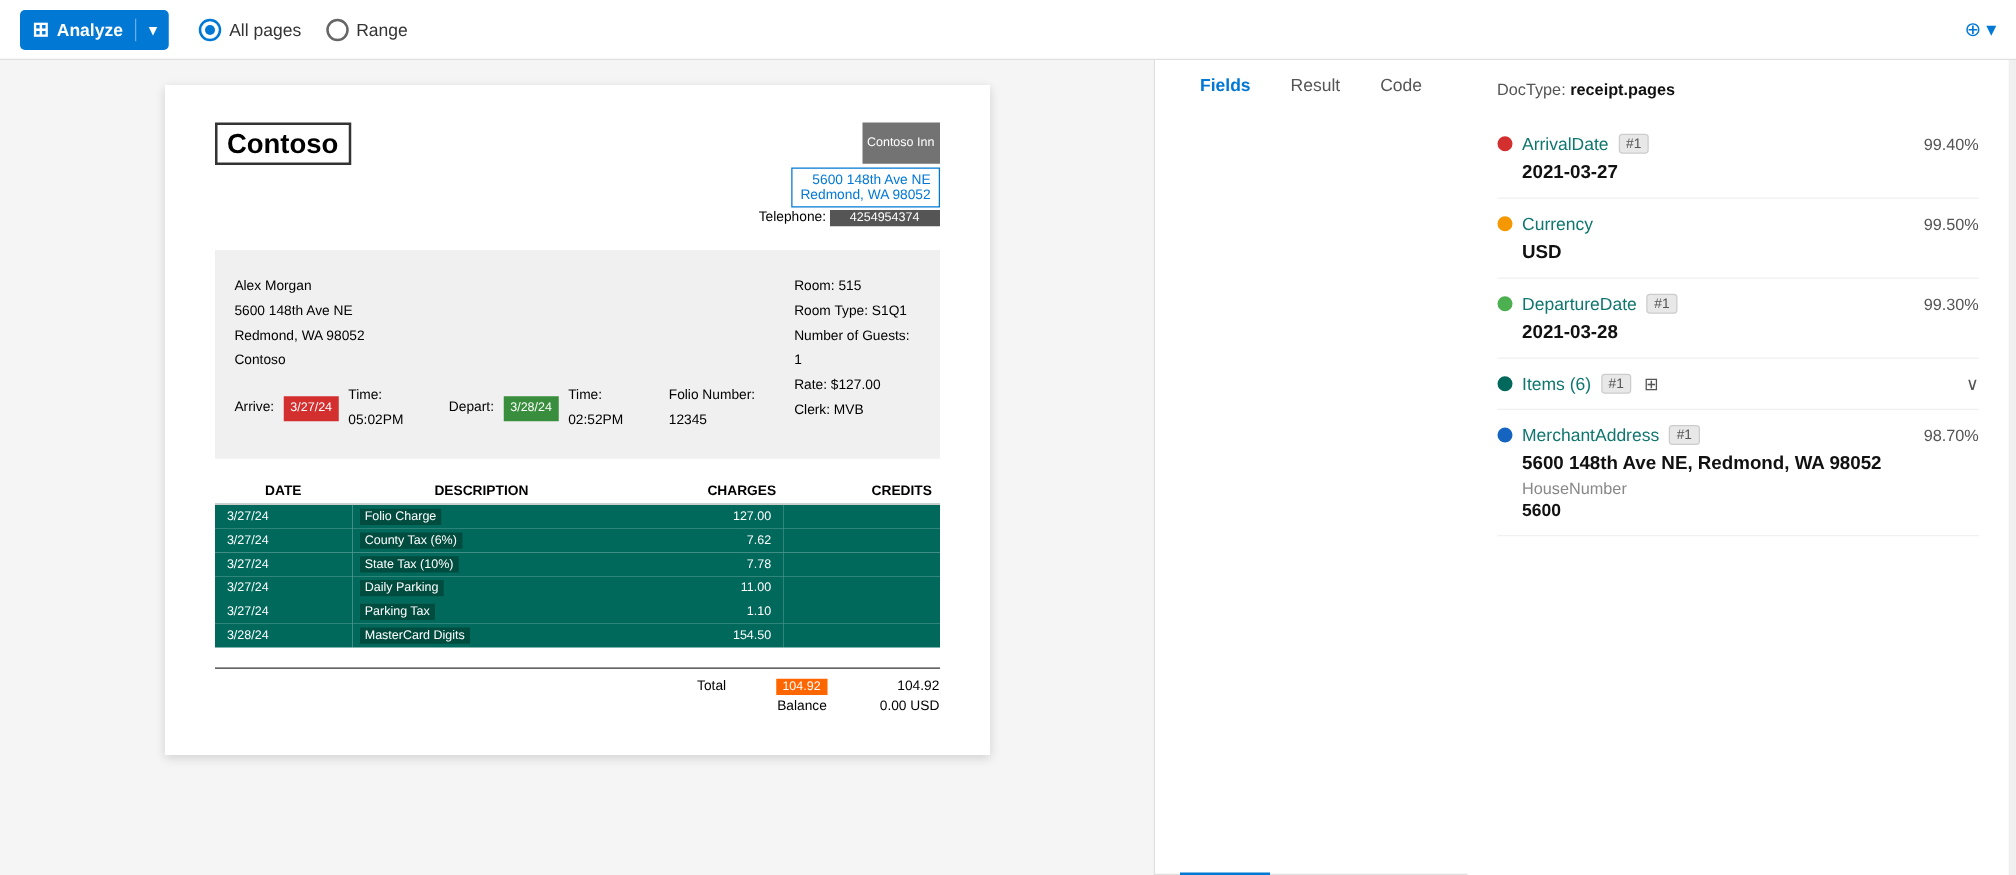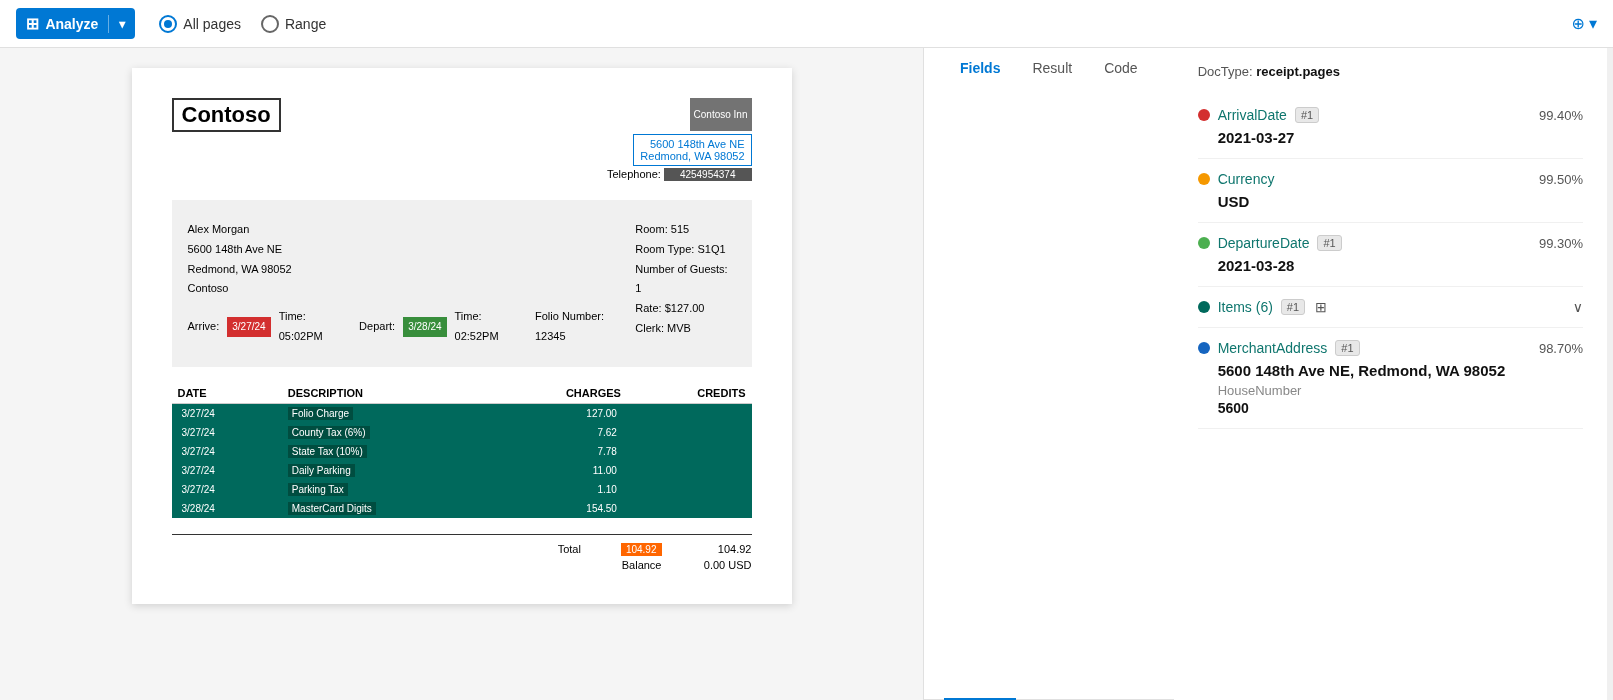--- a/index.html
+++ b/index.html
@@ -62,21 +62,21 @@
       display: flex; justify-content: space-between;
     }
     .guest-left { line-height: 1.8; }
     .guest-right { line-height: 1.8; text-align: left; }
     .arrive-row { display: flex; align-items: center; gap: 8px; font-size: 11px; margin-top: 8px; }
     .date-tag-red { background: #d32f2f; color: #fff; padding: 1px 5px; font-size: 10px; }
     .date-tag-green { background: #388e3c; color: #fff; padding: 1px 5px; font-size: 10px; }
 
     
     .charges-table { width: 100%; font-size: 11px; border-collapse: collapse; margin-bottom: 16px; }
-    .charges-table th { font-weight: 600; padding: 4px 6px; text-align: left; border-bottom: 1px solid #ccc; }
+    .charges-table th { font-weight: 600; padding: 4px 6px; text-align: center; border-bottom: 1px solid #ccc; }
     .charges-table th.right { text-align: right; }
     .charges-table td { padding: 3px 6px; }
     .row-teal { background: #00695c; color: #fff; }
     .row-teal td { padding: 3px 6px; }
     .cell-date { background: #00695c; color: #fff; padding: 1px 4px; font-size: 10px; }
     .cell-desc { background: #004d40; color: #fff; padding: 1px 4px; font-size: 10px; }
     .cell-charge { background: #00695c; color: #fff; padding: 1px 4px; font-size: 10px; text-align: right; float: right; }
 
     .totals-section { border-top: 1px solid #333; padding-top: 8px; font-size: 11px; }
     .total-row { display: flex; justify-content: flex-end; gap: 40px; margin-bottom: 3px; }

